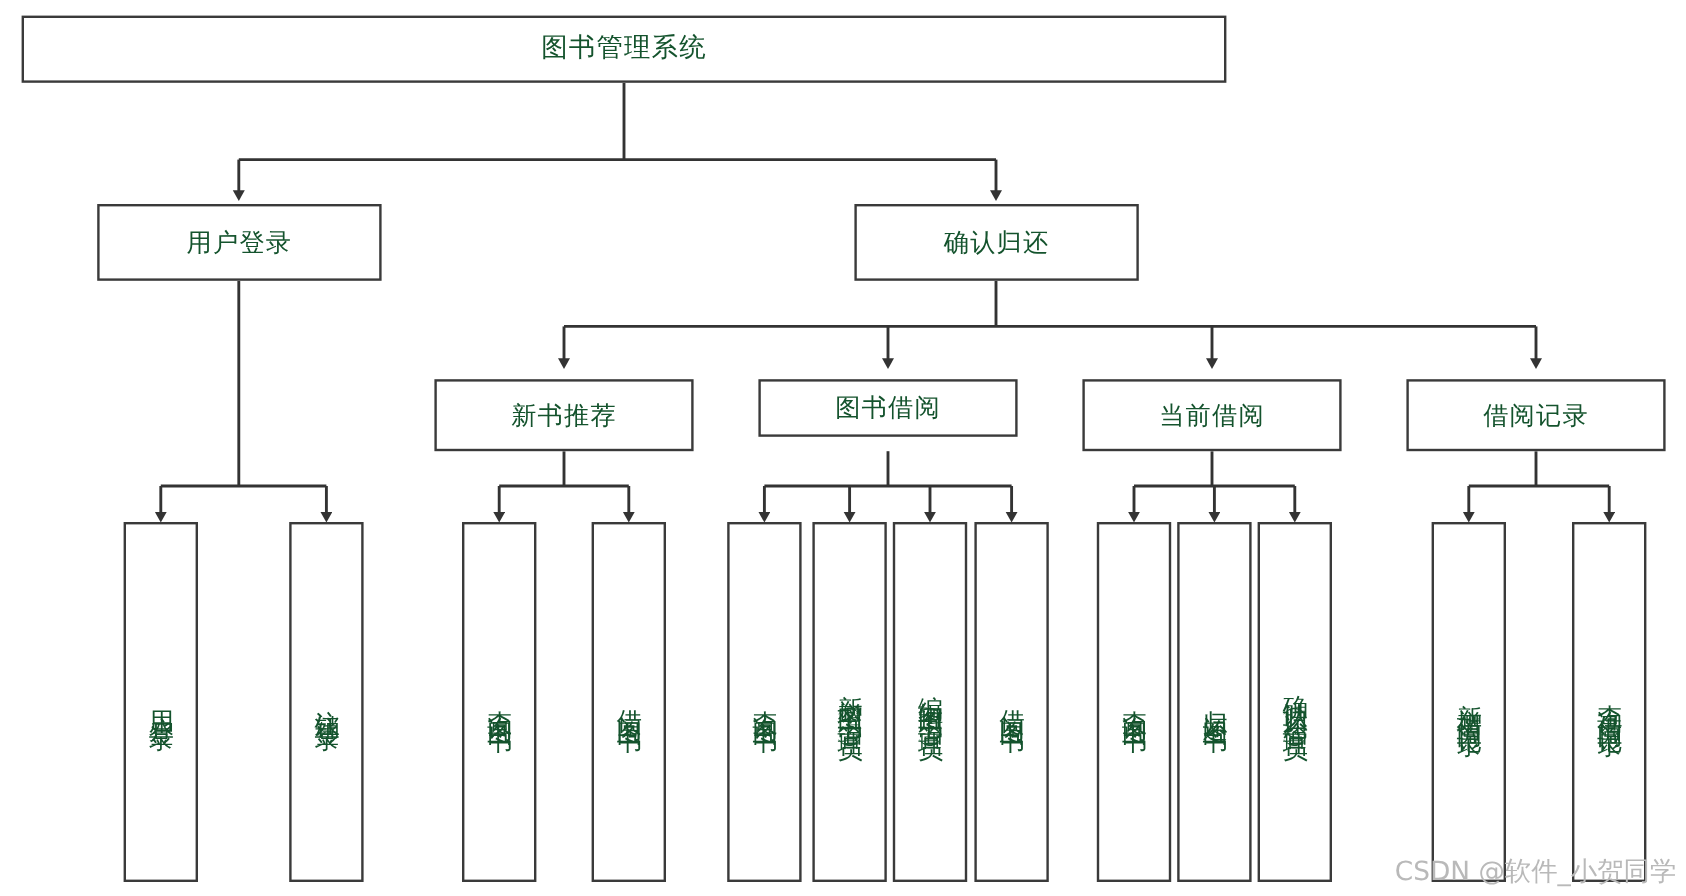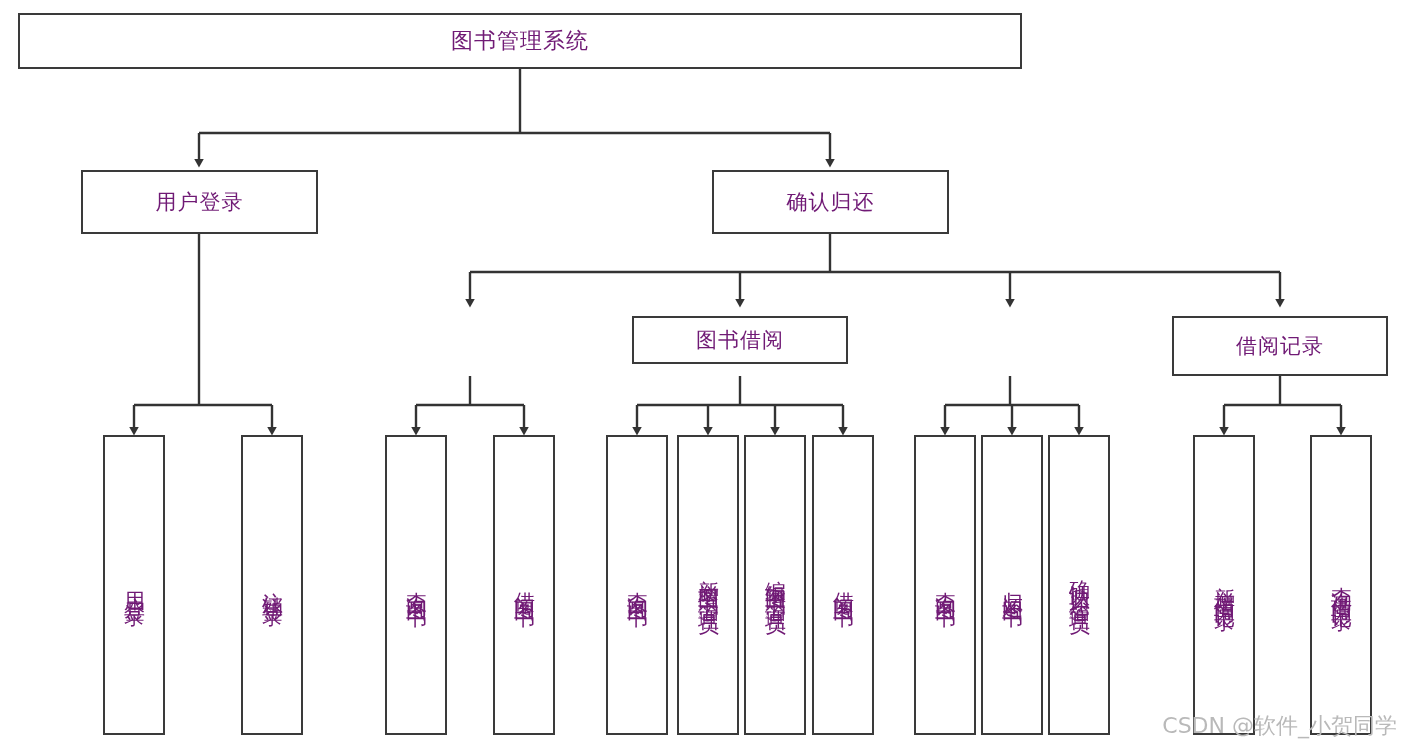--- a/index.html
+++ b/index.html
@@ -28,21 +28,21 @@
     position: absolute;
     box-sizing: border-box;
     border: 2px solid #3a3a3a;
     background: #ffffff;
     display: flex;
     align-items: center;
     justify-content: center;
     z-index: 2;
   }
   .node .label {
-    color: #701a75;
+    color: #14532d;
     line-height: 1.18;
     text-align: right;
     white-space: pre;
   }
   .node.horiz .label {
     font-size: 21px;
     letter-spacing: 1px;
   }
   .node.root .label {
     font-size: 22px;
@@ -128,22 +128,28 @@
     <span class="label">图书管理系统</span>
   </div>
 
   <div class="node horiz" style="left:81px; top:170px; width:237px; height:64px;">
     <span class="label">用户登录</span>
   </div>
   <div class="node horiz" style="left:712px; top:170px; width:237px; height:64px;">
     <span class="label">确认归还</span>
   </div>
 
+  <div class="node horiz" style="left:362px; top:316px; width:216px; height:60px;">
+    <span class="label">新书推荐</span>
+  </div>
   <div class="node horiz" style="left:632px; top:316px; width:216px; height:48px;">
     <span class="label">图书借阅</span>
+  </div>
+  <div class="node horiz" style="left:902px; top:316px; width:216px; height:60px;">
+    <span class="label">当前借阅</span>
   </div>
   <div class="node horiz" style="left:1172px; top:316px; width:216px; height:60px;">
     <span class="label">借阅记录</span>
   </div>
 
   <div class="node vert" style="left:103px; top:435px; width:62px; height:300px;">
     <span class="label">用户登录</span>
   </div>
   <div class="node vert" style="left:241px; top:435px; width:62px; height:300px;">
     <span class="label">注销登录</span>

